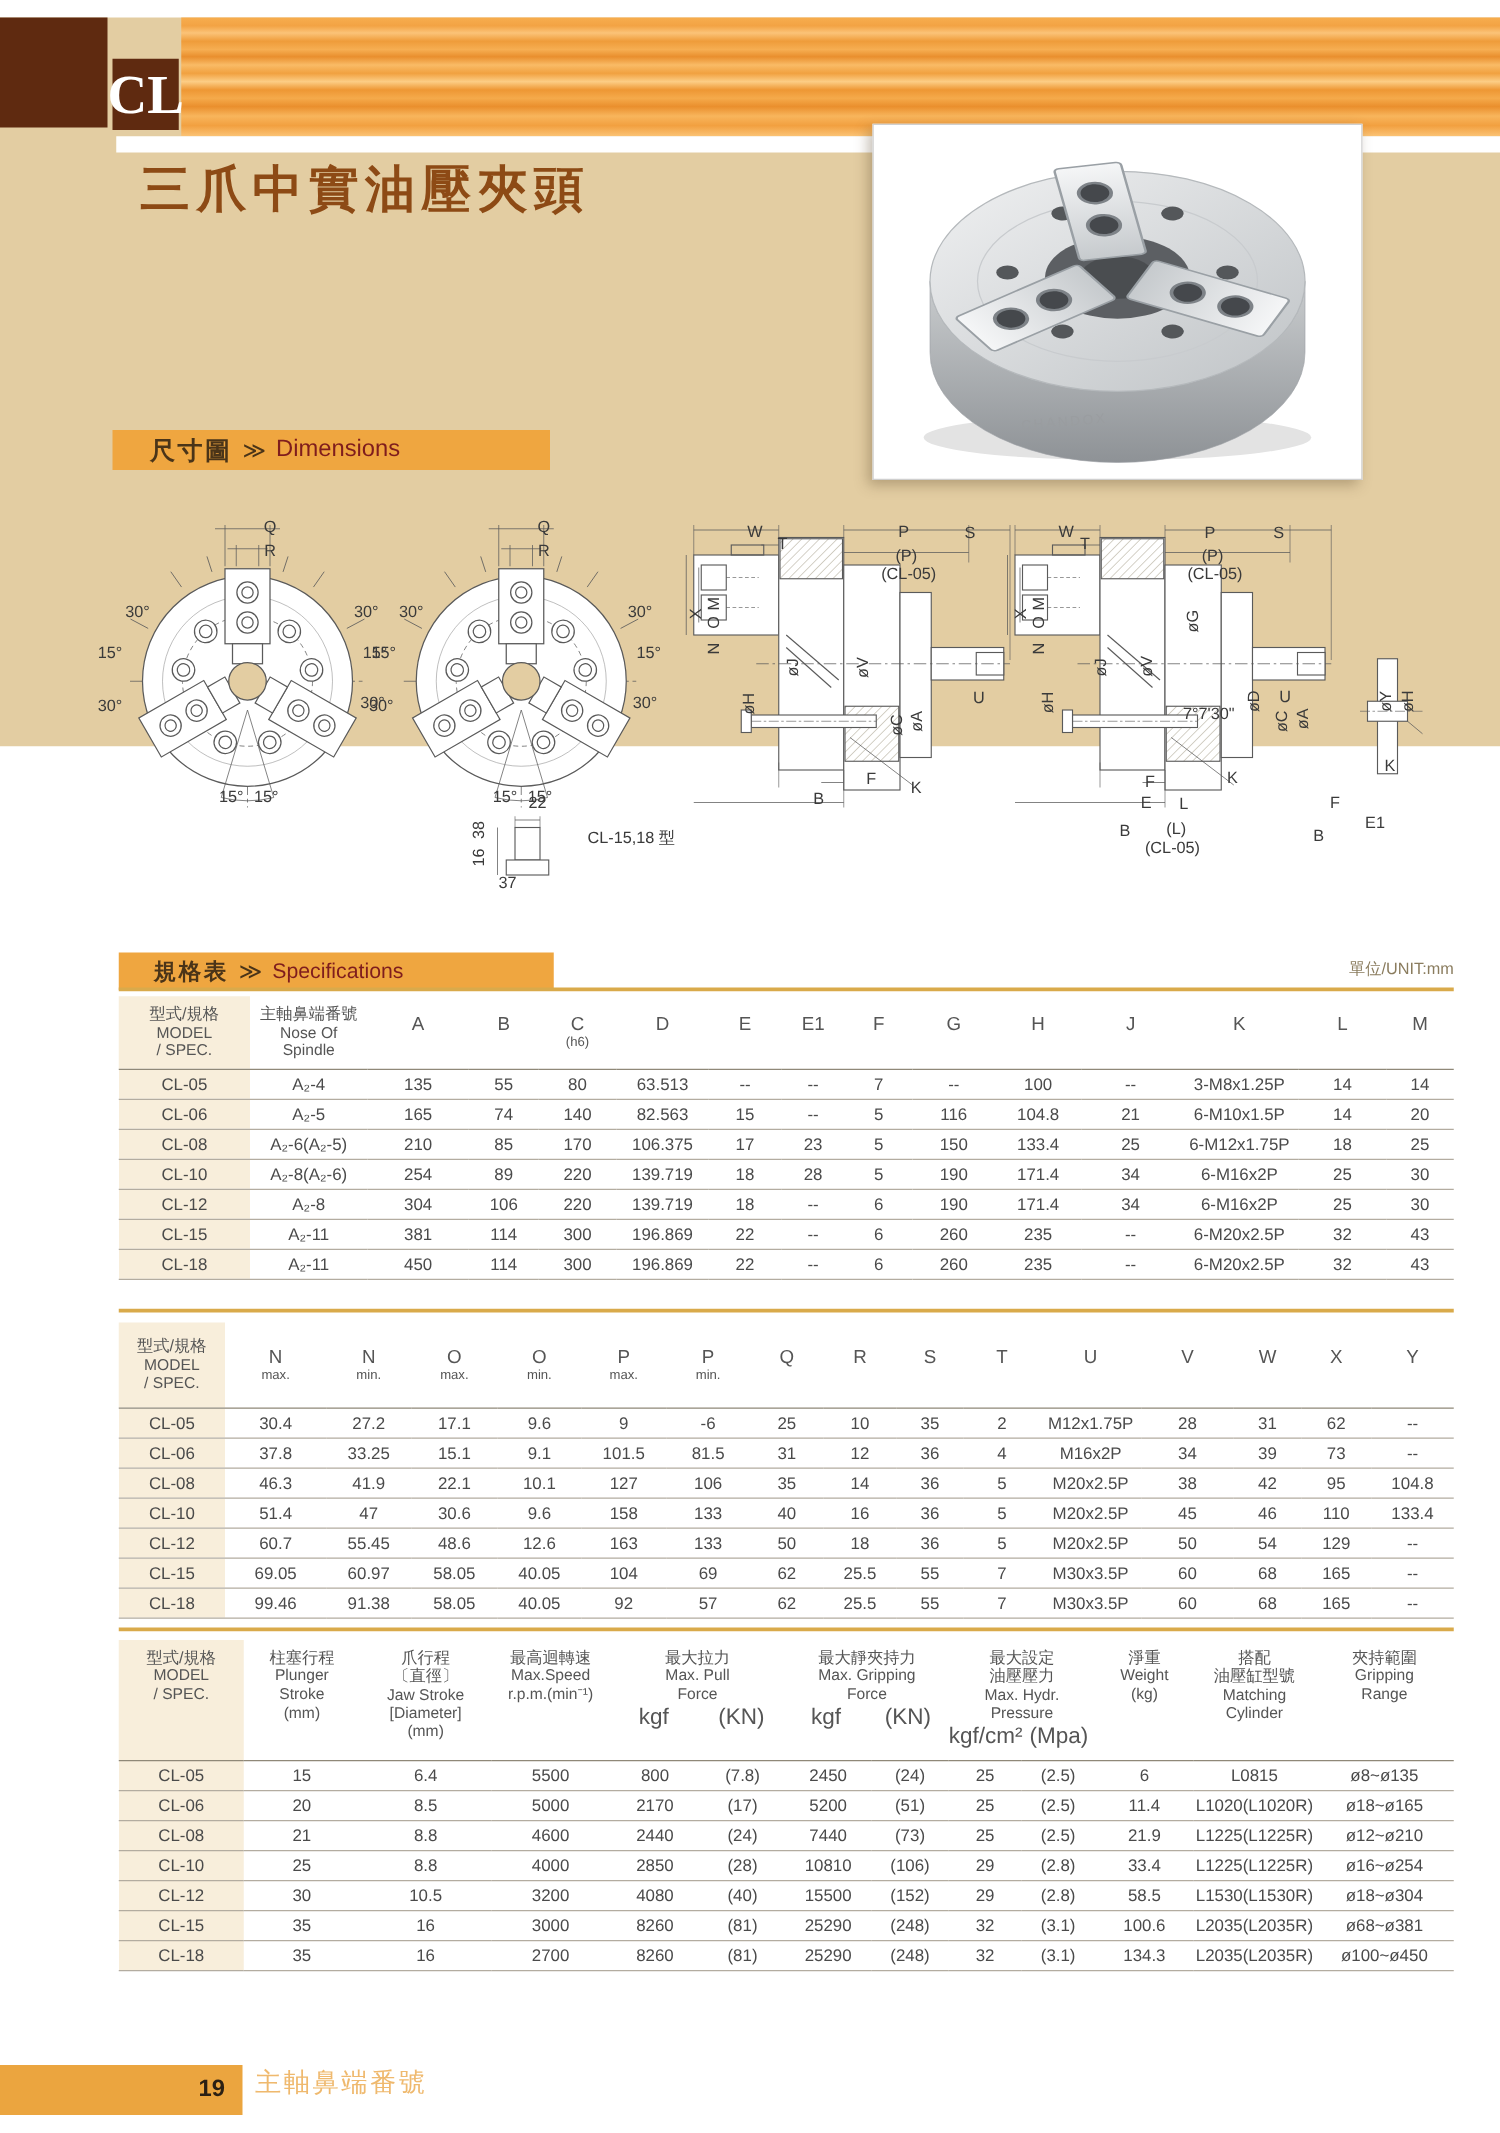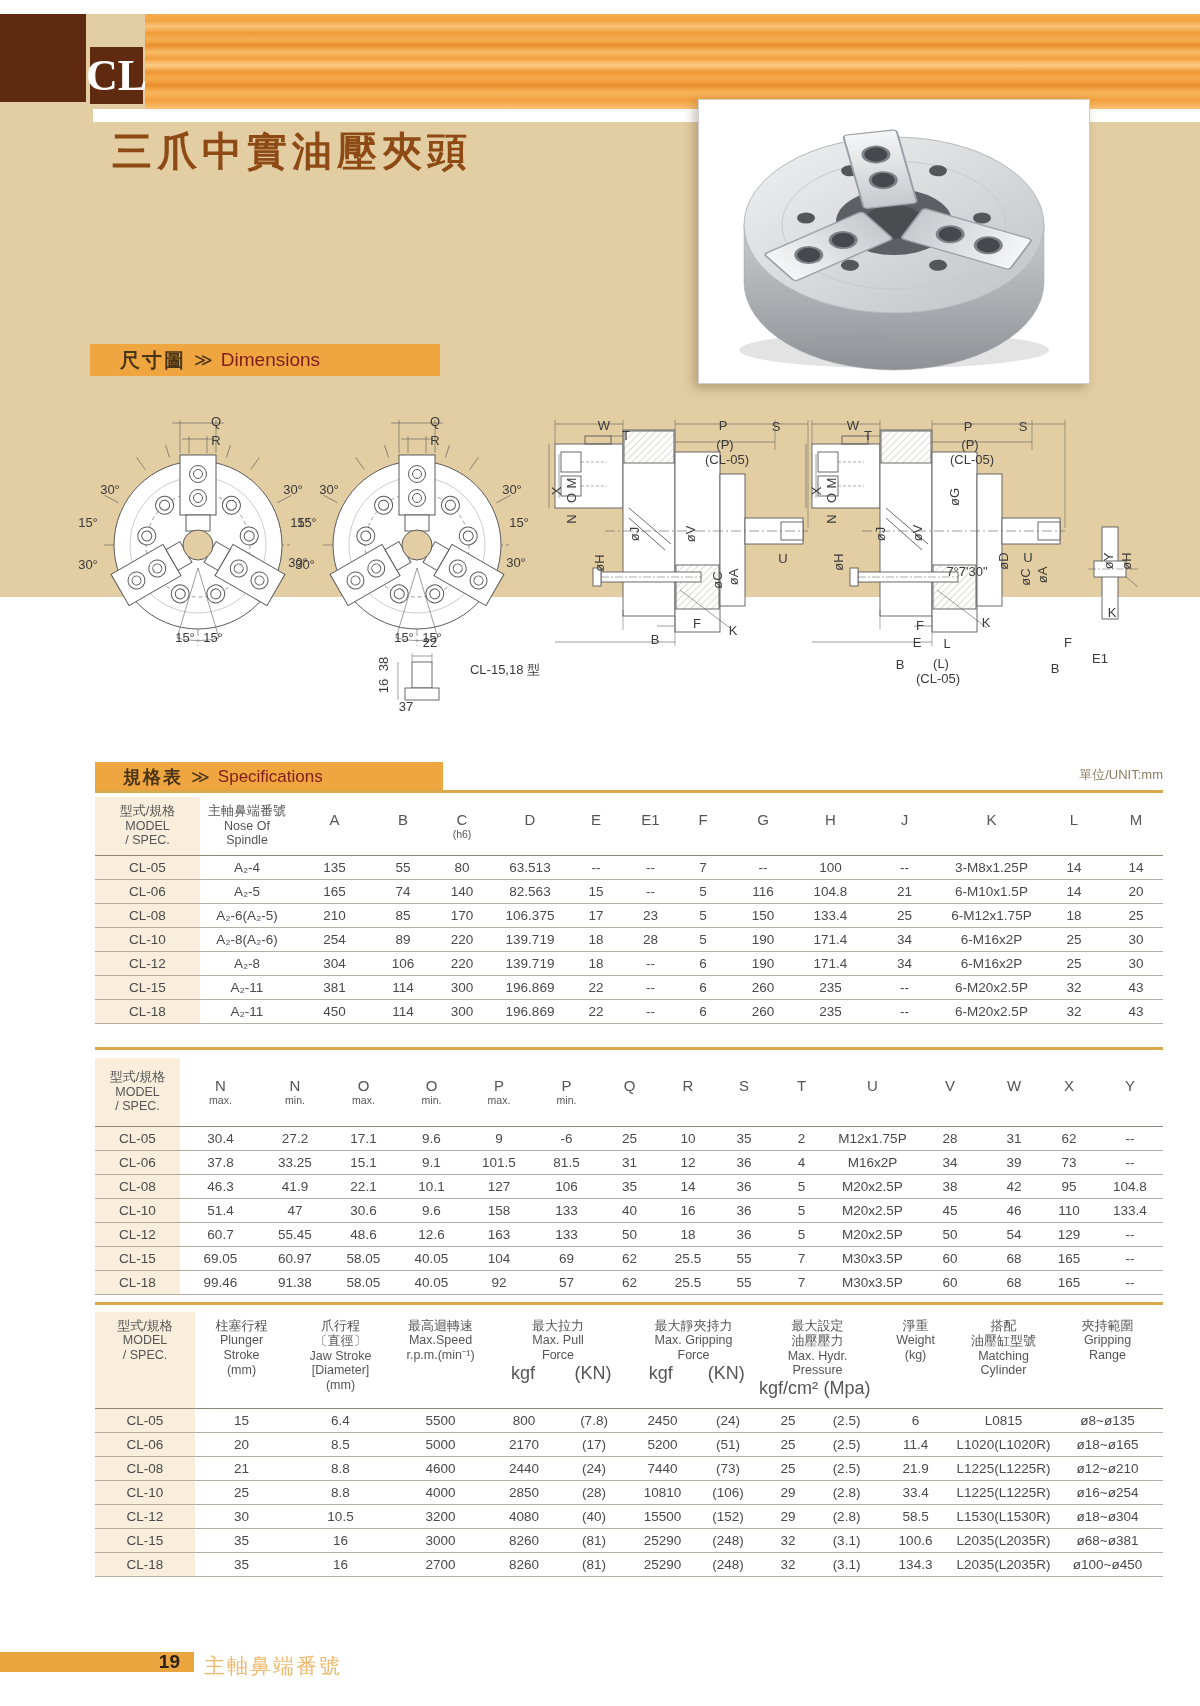--- a/index.html
+++ b/index.html
@@ -55,21 +55,21 @@
   .hletter { font-size:15px; }
   .hsub { font-size:10.5px; min-height:12px; }
   .usplit { display:flex; font-size:18px; margin-top:0; }
   .usplit span { flex:1; }
   #t1 thead tr { height:58px; }
   #t2 thead tr { height:68px; }
   #t3 thead tr { height:96px; }
   #t3 thead th { vertical-align:top; padding-top:6px; }
 
   
-  .footer-bar { position:absolute; left:0; top:1652px; width:194px; height:20px; background:#eba53f;
+  .footer-bar { position:absolute; left:0; top:1652px; width:194px; height:40px; background:#eba53f;
     display:flex; align-items:center; justify-content:flex-end; padding-right:14px;
     font-size:19px; font-weight:bold; color:#2b2014; }
   .footer-series { position:absolute; left:204px; top:1652px; font-size:21px; color:#efb96e; letter-spacing:2px; }
 </style>
 </head>
 <body>
 
 <svg width="0" height="0" style="position:absolute">
   <defs>
     <pattern id="hatch" width="5" height="5" patternTransform="rotate(45)" patternUnits="userSpaceOnUse">

